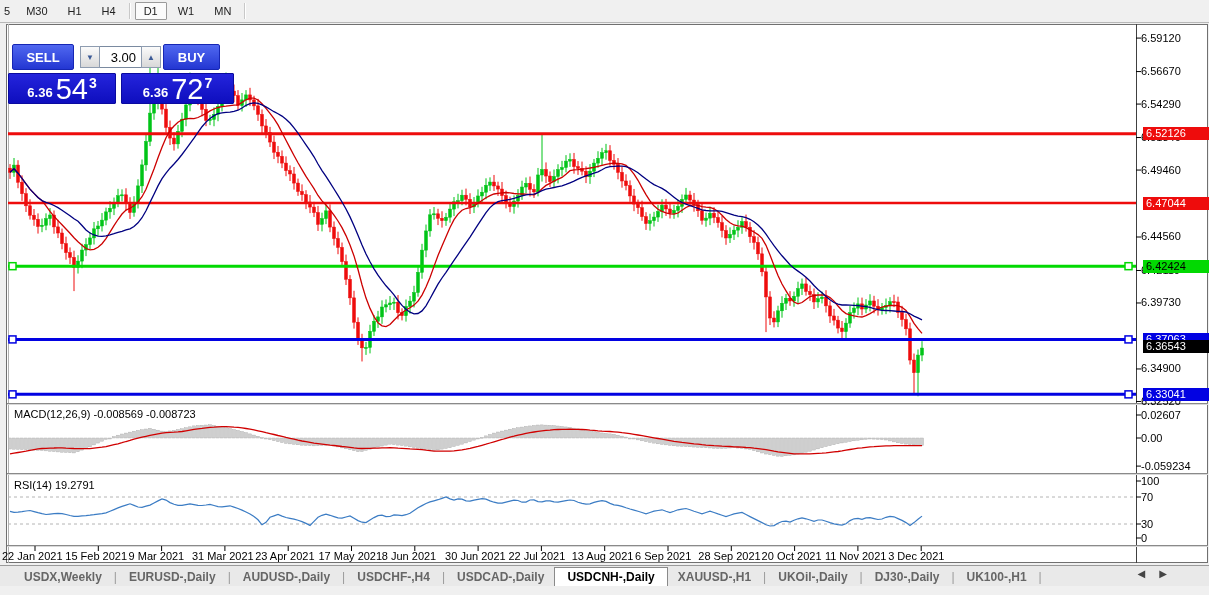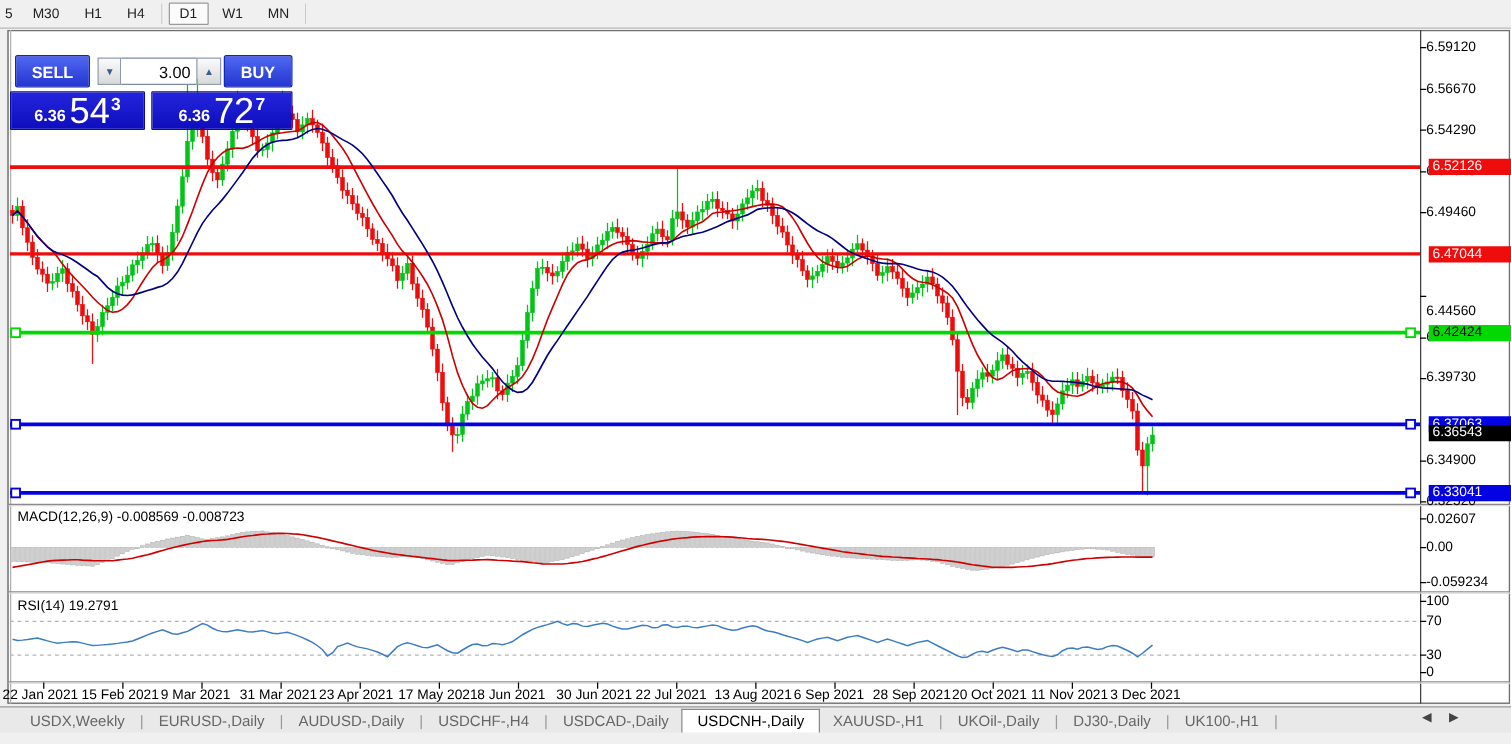--- a/index.html
+++ b/index.html
@@ -24,42 +24,42 @@
 
   
   #trade-panel{position:absolute;left:8px;top:44px;width:226px;}
   #tp-row1{display:flex;align-items:center;padding-left:4px;}
   .tp-btn{height:24px;border:1px solid #1626b4;border-radius:2px;color:#fff;font-size:13px;font-weight:600;
     background:linear-gradient(#5068f0,#2336d2);display:flex;align-items:center;justify-content:center;cursor:default;}
   #sell-btn{width:60px;margin-right:6px;}
   #buy-btn{width:55px;margin-left:2px;}
   .spin-btn{width:20px;height:22px;border:1px solid #8e9cb0;background:linear-gradient(#fbfbfb,#d8d8d8);
     display:flex;align-items:center;justify-content:center;font-size:8px;color:#3c5a96;box-sizing:border-box;}
-  #vol-input{width:60px;height:22px;border:1px solid #7a8aa0;border-left:none;border-right:none;
+  #vol-input{width:41px;height:22px;border:1px solid #7a8aa0;border-left:none;border-right:none;
     font-size:13px;text-align:right;padding:0 5px 0 0;box-sizing:border-box;font-family:"Liberation Sans",sans-serif;}
   #tp-row2{display:flex;margin-top:3px;}
   .price-box{height:31px;background:linear-gradient(#2424dc,#0e0ebe);border:1px solid #0a0aa0;border-radius:1px;
     color:#fff;display:flex;align-items:flex-end;justify-content:center;padding-bottom:1px;box-sizing:border-box;}
   #sell-price-box{width:108px;margin-right:5px;}
   #buy-price-box{width:113px;}
   .pb-small{font-size:13px;font-weight:700;margin-right:3px;margin-bottom:2px;}
   .pb-big{font-size:29px;font-weight:400;line-height:26px;}
   .pb-sup{font-size:14px;font-weight:600;margin-bottom:11px;margin-left:1px;}
 
   
   .ax-label{position:absolute;font-size:11px;color:#000;white-space:nowrap;}
   .chip{position:absolute;left:1143px;width:65px;height:13px;font-size:11px;line-height:13px;
     padding-left:3px;color:#fff;white-space:nowrap;}
   .pane-label{position:absolute;font-size:11px;color:#000;white-space:nowrap;}
   .date-label{position:absolute;font-size:11px;color:#000;white-space:nowrap;top:550px;}
 
   
   #tab-bar{position:absolute;left:0;top:565px;width:1209px;height:21px;background:#e9e9e9;
     border-top:1px solid #9a9a9a;display:flex;align-items:center;font-size:12px;color:#666;}
-  .tab{padding:3px 10px;white-space:nowrap;cursor:default;}
+  .tab{padding:3px 10px;white-space:nowrap;cursor:default;font-weight:bold;}
   .tab.active{background:#fff;border:1px solid #8a8a8a;border-bottom:1px solid #fff;color:#000;padding:2px 12px;}
   .tab-sep{color:#999;margin:0 2px;}
   #tab-arrows{position:absolute;right:28px;top:568px;font-size:10px;color:#444;letter-spacing:14px;}
   #bottom-strip{position:absolute;left:0;top:586px;width:1209px;height:9px;background:#f0f0f0;}
 </style>
 </head>
 <body>
 
 <div id="screen">
 
@@ -854,21 +854,21 @@
 
   <div class="pane-label" style="left:14px;top:408px;">MACD(12,26,9) -0.008569 -0.008723</div>
   <div class="pane-label" style="left:14px;top:479px;">RSI(14) 19.2791</div>
 
   <div id="axis-overlay">
       <div class="ax-label" style="left: 1141px; top: 31.5929px;">6.59120</div>
       <div class="ax-label" style="left: 1141px; top: 65.0628px;">6.56670</div>
       <div class="ax-label" style="left: 1141px; top: 97.5765px;">6.54290</div>
       <div class="ax-label" style="left: 1141px; top: 131.046px;">6.51840</div>
       <div class="ax-label" style="left: 1141px; top: 163.56px;">6.49460</div>
-      <div class="ax-label" style="left: 1141px; top: 243px;">6.44560</div>
+      <div class="ax-label" style="left: 1141px; top: 230px;">6.44560</div>
       <div class="ax-label" style="left: 1141px; top: 263.97px;">6.42110</div>
       <div class="ax-label" style="left: 1141px; top: 296.484px;">6.39730</div>
       <div class="ax-label" style="left: 1141px; top: 362.467px;">6.34900</div>
       <div class="ax-label" style="left: 1141px; top: 394.981px;">6.32520</div>
       <div class="ax-label" style="left: 1141px; top: 408.511px;">0.02607</div>
       <div class="ax-label" style="left: 1141px; top: 431.5px;">0.00</div>
       <div class="ax-label" style="left: 1141px; top: 459.606px;">-0.059234</div>
       <div class="ax-label" style="left: 1141px; top: 474.5px;">100</div>
       <div class="ax-label" style="left: 1141px; top: 490.5px;">70</div>
       <div class="ax-label" style="left: 1141px; top: 517.5px;">30</div>

